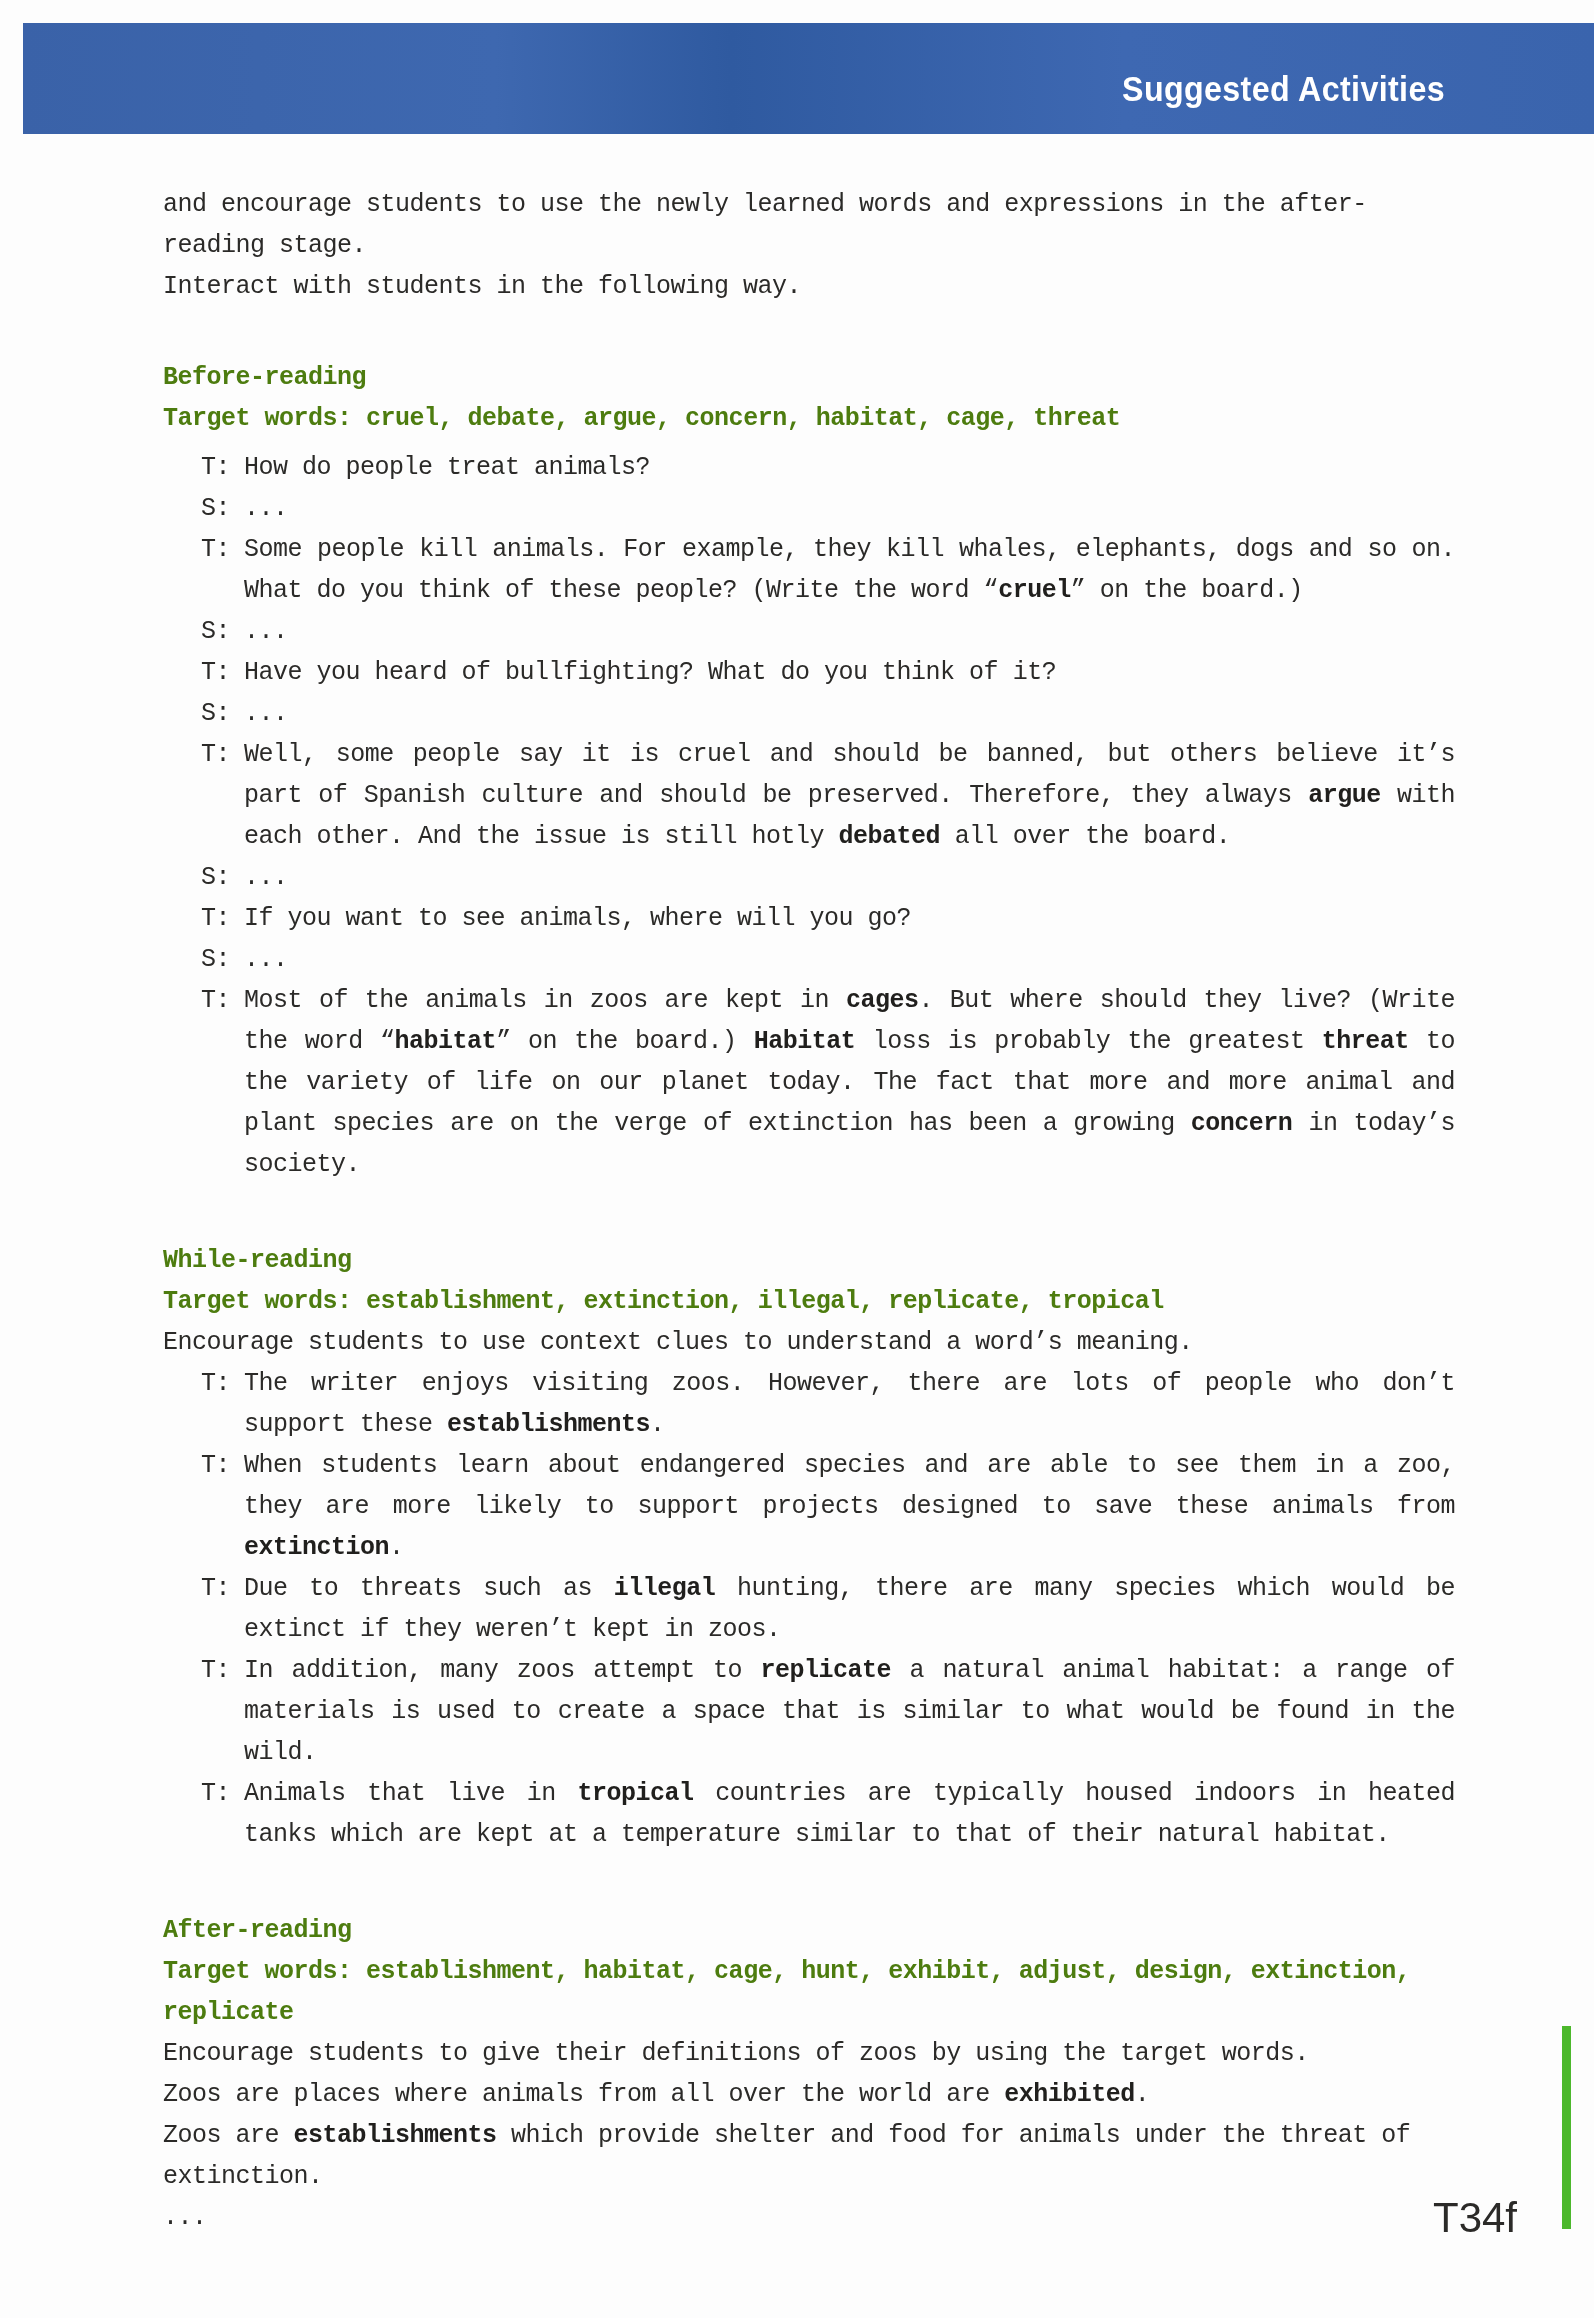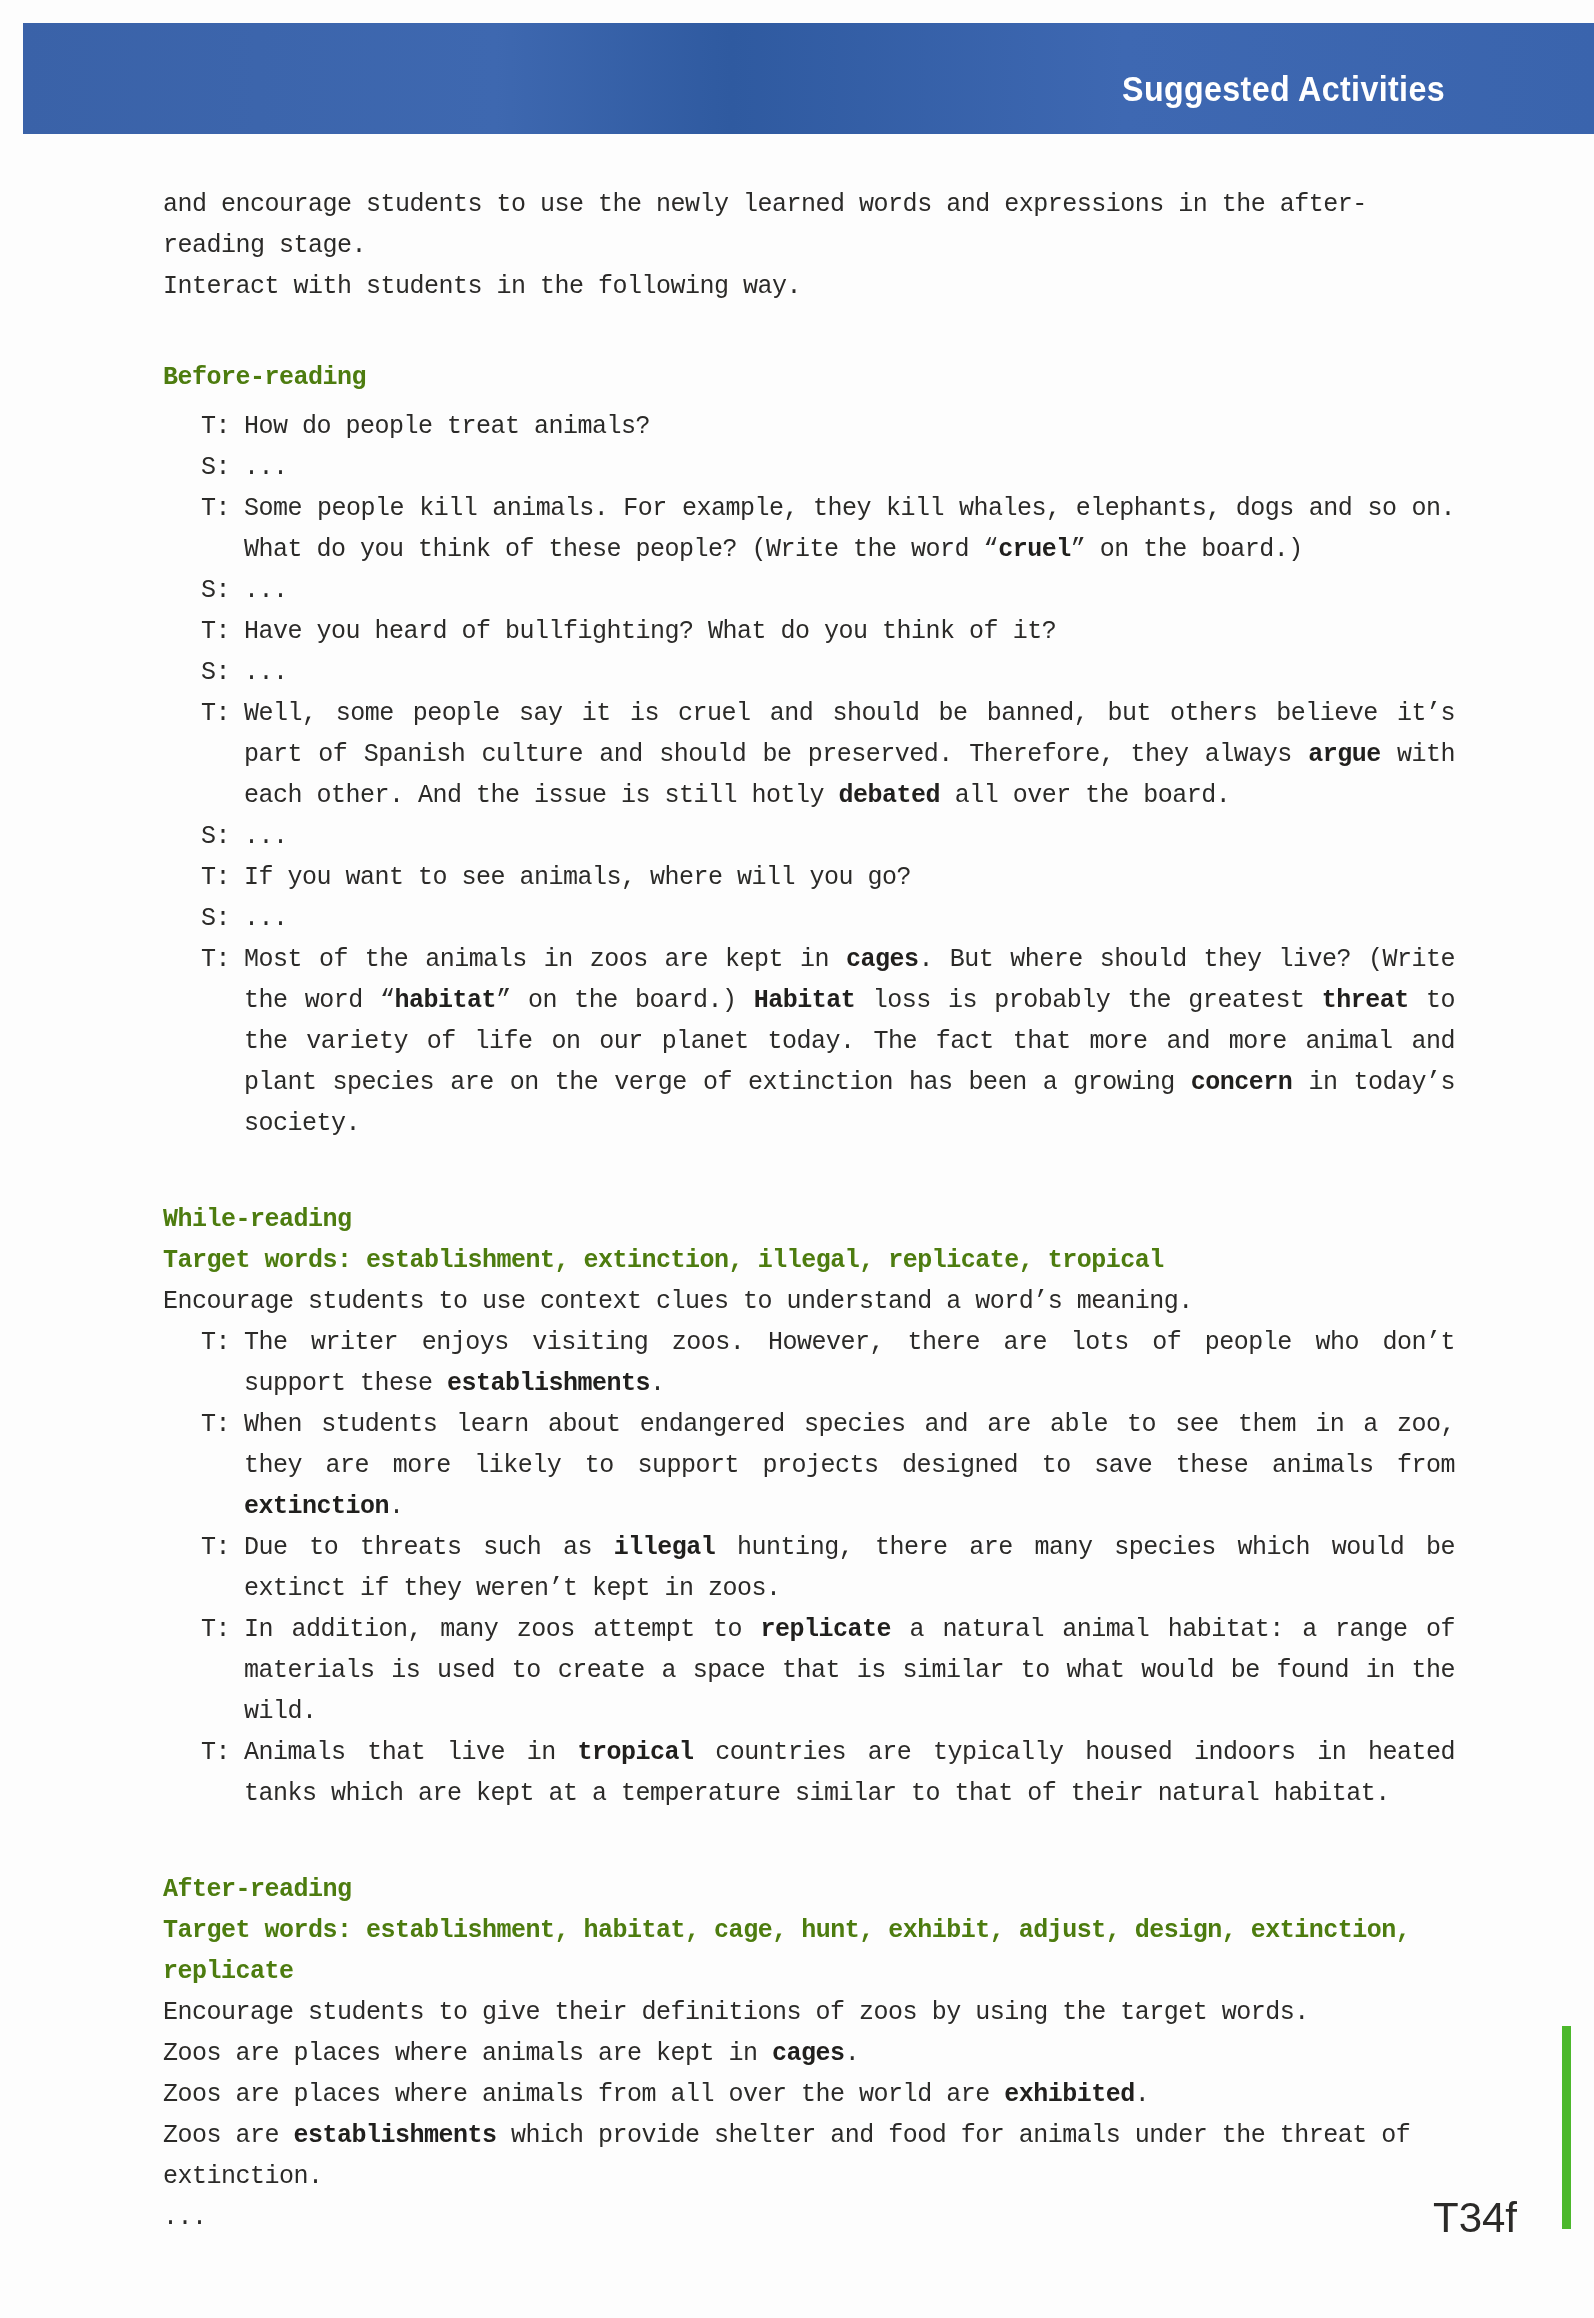--- a/index.html
+++ b/index.html
@@ -49,20 +49,24 @@
 </div>
 
 <div class="content">
   <div>and encourage students to use the newly learned words and expressions in the after-reading stage.</div>
   <div>Interact with students in the following way.</div>
 
   <div class="section-gap-lg"></div>
 
   <section>
     <div class="heading">Before-reading</div>
+    <div class="heading">
+      <span>Target words:</span>
+      <span>cruel, debate, argue, concern, habitat, cage, threat</span>
+    </div>
     <div style="height:8.3px"></div>
     <div>
         <div class="dialog">
           <div class="spk">T:</div>
           <div class="txt"><span>How do people treat animals?</span></div>
         </div>
         <div class="dialog">
           <div class="spk">S:</div>
           <div class="txt"><span>...</span></div>
         </div>
@@ -141,21 +145,20 @@
   <div class="section-gap-lg" style="height:55px"></div>
 
   <section>
     <div class="heading">After-reading</div>
     <div class="heading">
       <span>Target words:</span>
       <span>establishment, habitat, cage, hunt, exhibit, adjust, design, extinction, replicate</span>
     </div>
     <div>Encourage students to give their definitions of zoos by using the target words.</div>
     <div id="answers">
-        <div><span>Zoos are places where animals are kept in </span><b>cages</b><span>.</span></div>
         <div><span>Zoos are places where animals from all over the world are </span><b>exhibited</b><span>.</span></div>
         <div><span>Zoos are </span><b>establishments</b><span> which provide shelter and food for animals under the threat of extinction.</span></div>
       </div>
     <div>...</div>
   </section>
 </div>
 
 <div class="page-number">T34f</div>
 <div class="green-bar"></div>
 

